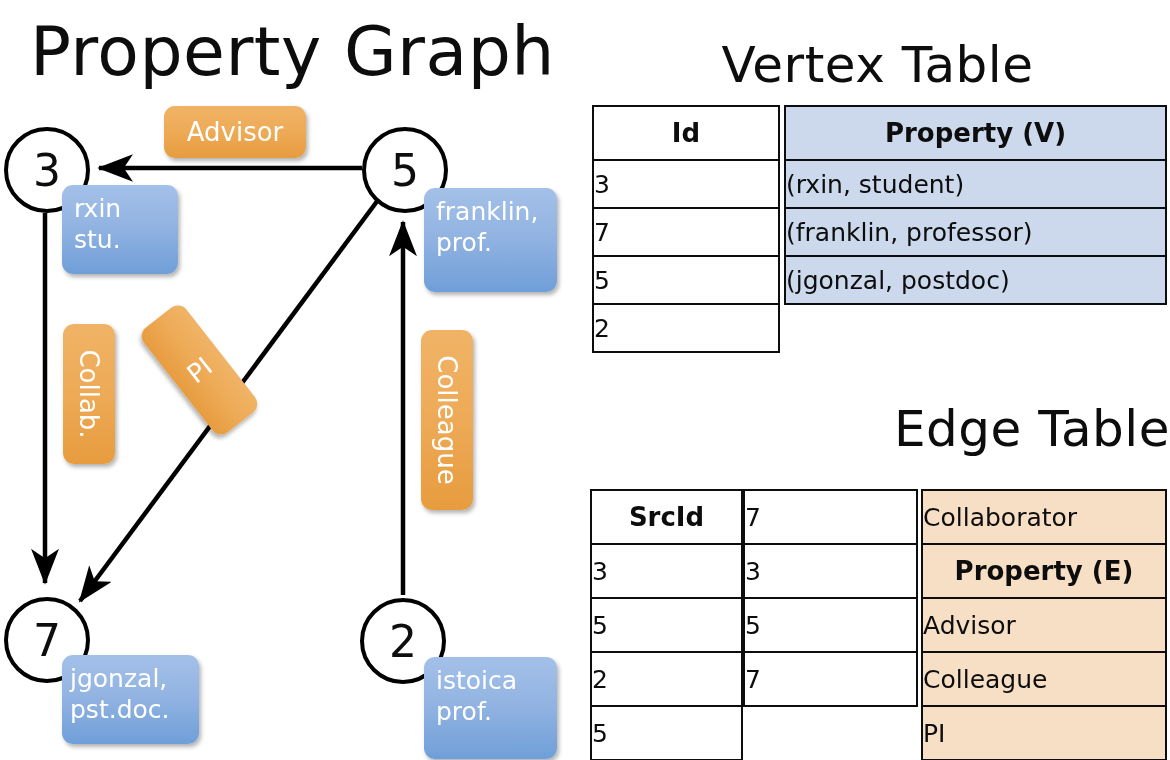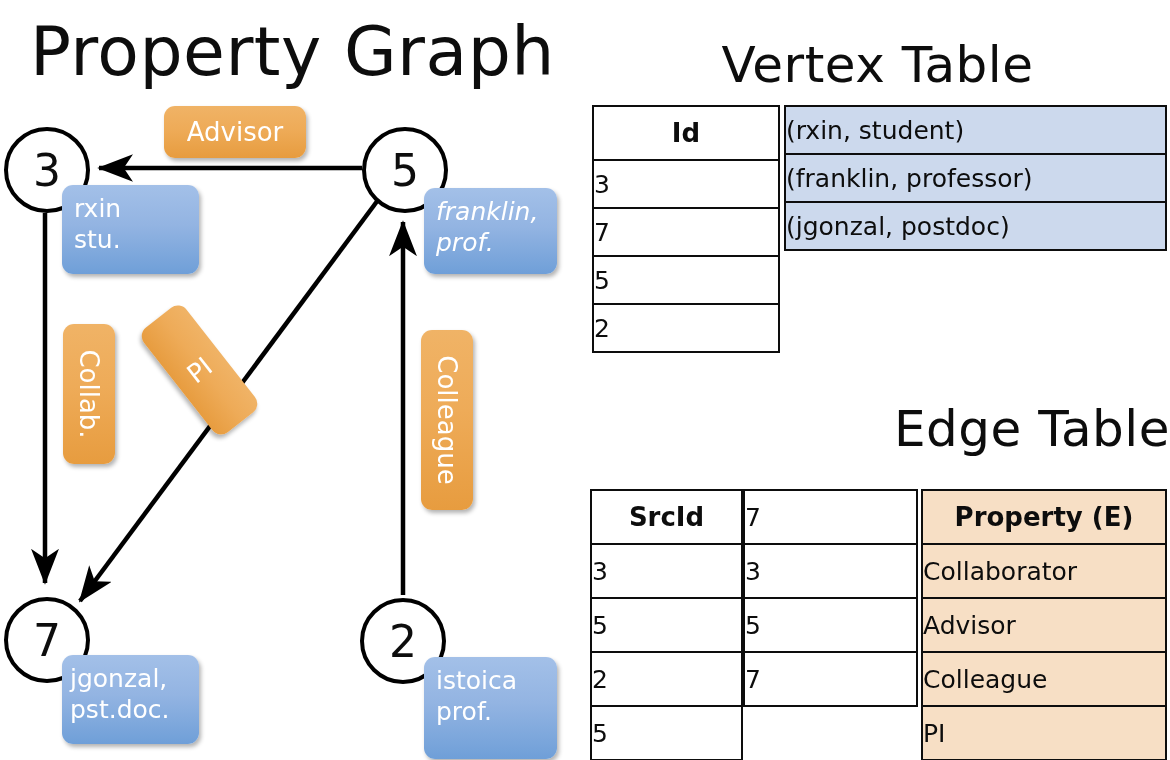--- a/index.html
+++ b/index.html
@@ -87,25 +87,25 @@
     <g>
       <line x1="403" y1="595" x2="403" y2="222" stroke="#000" stroke-width="4.5" marker-end="url(#arw)"></line>
     </g>
   </svg>
 
   <div class="node" style="left:4px;top:127px;">3</div>
   <div class="node" style="left:362px;top:127px;">5</div>
   <div class="node" style="left:4px;top:597px;">7</div>
   <div class="node" style="left:360px;top:598px;">2</div>
 
-  <div class="vbox" style="left:62px;top:185px;width:137px;height:89px;">
+  <div class="vbox" style="left:62px;top:185px;width:116px;height:89px;">
     <div>rxin</div>
     <div>stu.</div>
   </div>
-  <div class="vbox" style="left:424px;top:188px;width:133px;height:86px;font-style:italic;">
+  <div class="vbox" style="left:424px;top:188px;width:133px;height:104px;">
     <div>franklin,</div>
     <div>prof.</div>
   </div>
   <div class="vbox" style="left:62px;top:655px;width:137px;height:89px;padding-left:8px;">
     <div>jgonzal,</div>
     <div>pst.doc.</div>
   </div>
   <div class="vbox" style="left:424px;top:657px;width:133px;height:102px;">
     <div>istoica</div>
     <div>prof.</div>
@@ -140,20 +140,23 @@
         <td>5</td>
       </tr>
   <tr>
         <td>2</td>
       </tr>
 </tbody>
   </table>
 
 <table class="grid" id="vt-prop">
   <tbody>
+      <tr>
+    <th>Property (V)</th>
+  </tr>
   <tr>
         <td>(rxin, student)</td>
       </tr>
   <tr>
         <td>(franklin, professor)</td>
       </tr>
   <tr>
         <td>(jgonzal, postdoc)</td>
       </tr>
 </tbody>
@@ -192,26 +195,26 @@
       </tr>
   <tr>
         <td>7</td>
       </tr>
 </tbody>
   </table>
 
 <table class="grid" id="et-prop">
   <tbody>
       <tr>
+        <td>Collaborator</td>
+      </tr>
+  <tr>
     <th>Property (E)</th>
   </tr>
   <tr>
-        <td>Collaborator</td>
-      </tr>
-  <tr>
         <td>Advisor</td>
       </tr>
   <tr>
         <td>Colleague</td>
       </tr>
   <tr>
         <td>PI</td>
       </tr>
 </tbody>
   </table>

